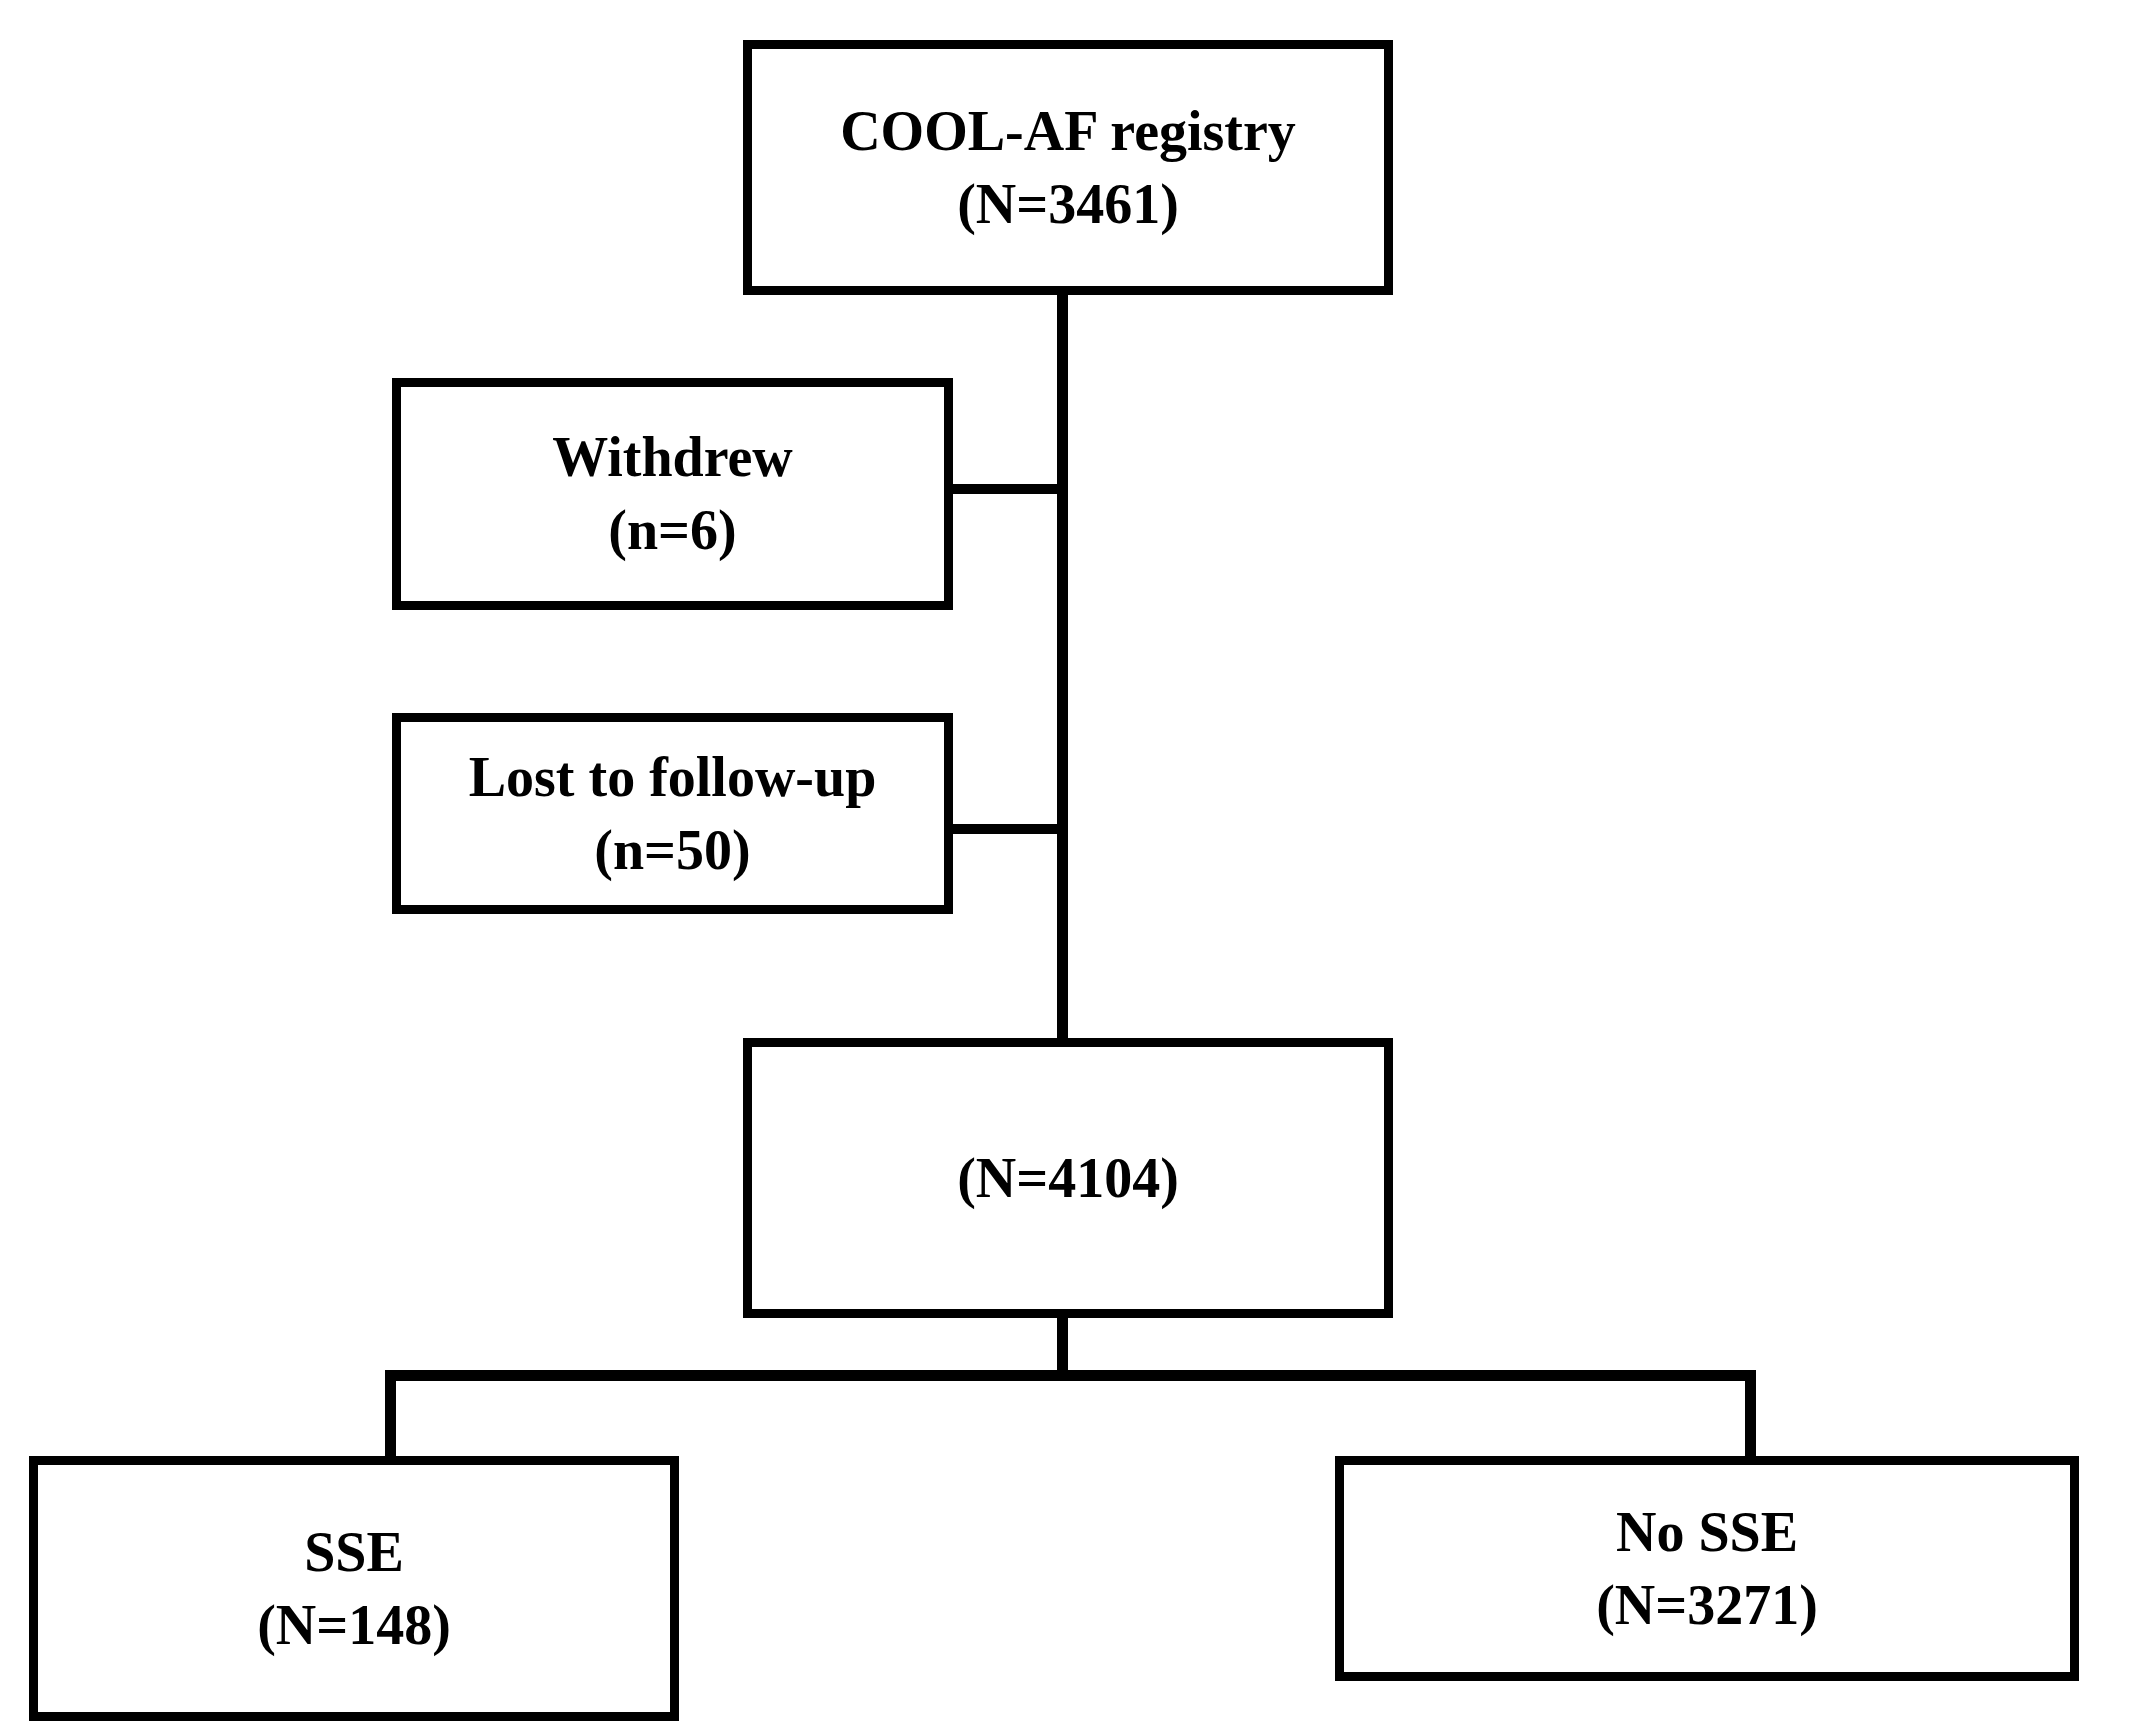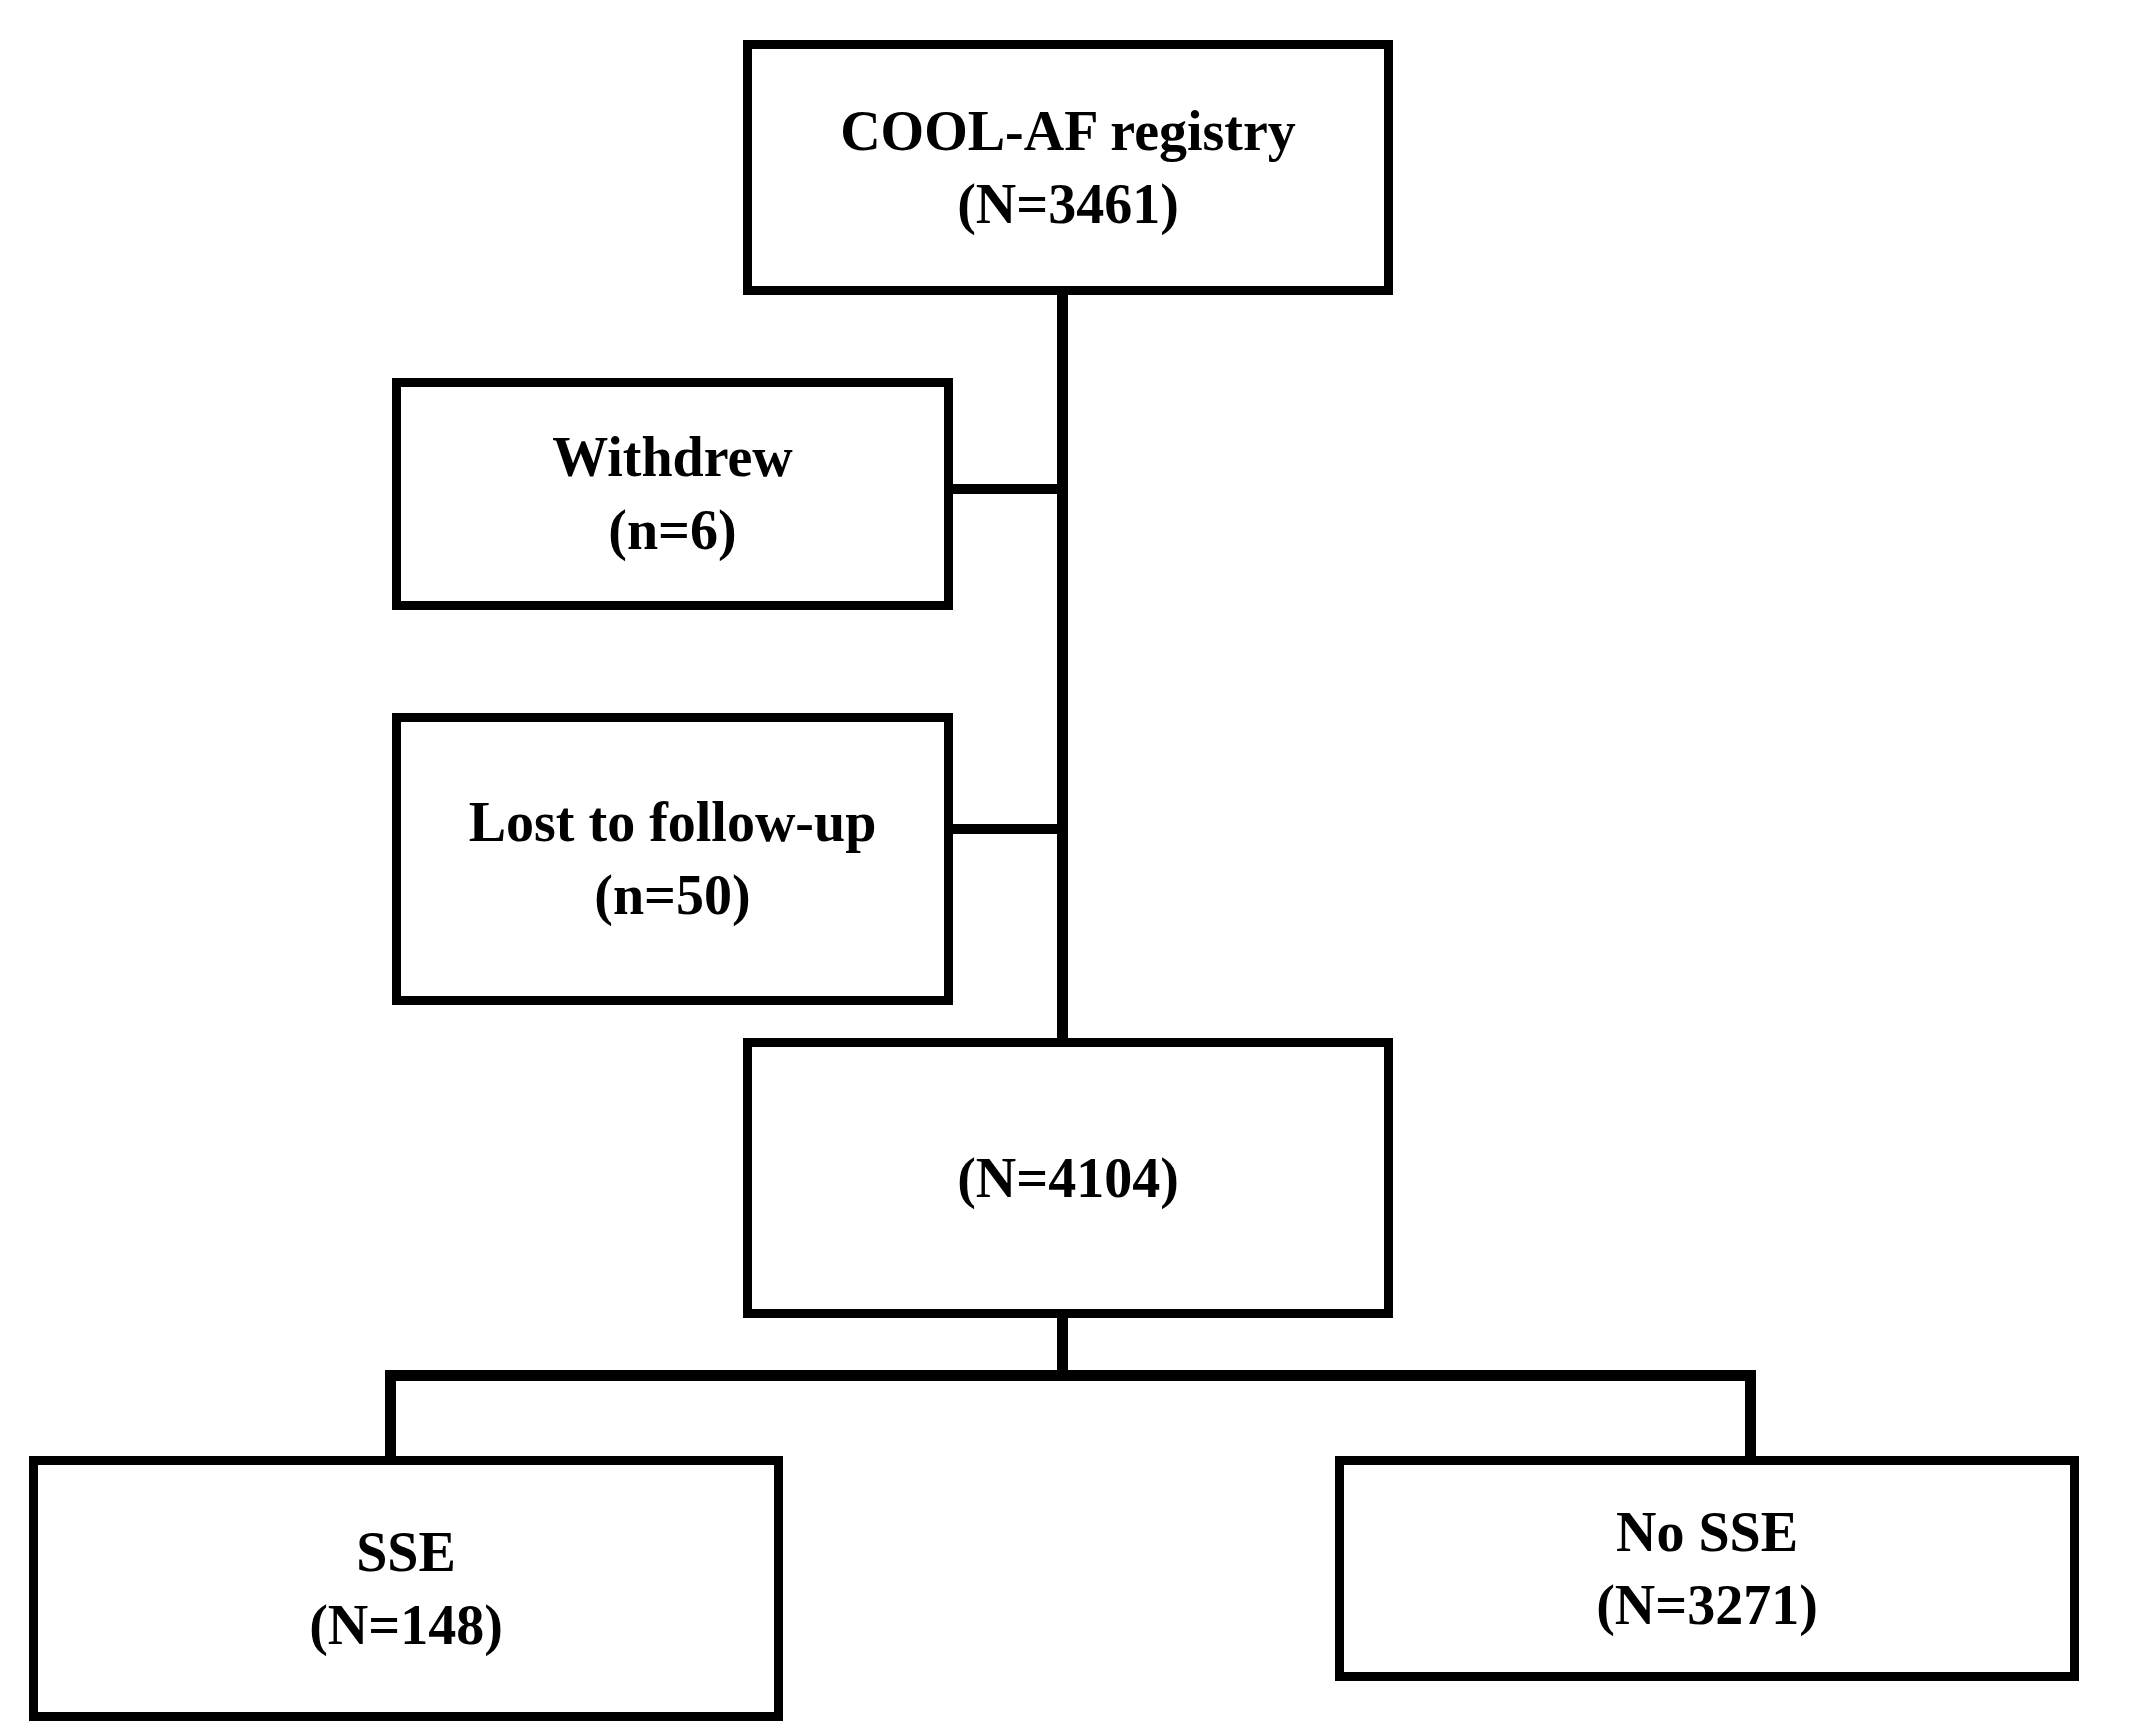--- a/index.html
+++ b/index.html
@@ -38,23 +38,23 @@
     white-space: nowrap;
   }
   .conn {
     position: absolute;
     background: #000000;
     z-index: 1;
   }
   
   #box-registry   { left: 743px; top: 40px;   width: 650px;  height: 255px; }
   #box-withdrew   { left: 392px;  top: 378px;  width: 561px;  height: 232px; }
-  #box-lost       { left: 392px;  top: 713px; width: 561px;  height: 292px; }
+  #box-lost       { left: 392px;  top: 713px; width: 561px;  height: 201px; }
   #box-population { left: 743px; top: 1038px; width: 650px;  height: 280px; }
-  #box-sse        { left: 29px;   top: 1456px; width: 754px; height: 265px; }
+  #box-sse        { left: 29px;   top: 1456px; width: 650px; height: 265px; }
   #box-nosse      { left: 1335px; top: 1456px; width: 744px; height: 225px; text-align: right; }
   
   #conn-main-vertical   { left: 1057px; top: 293px;  width: 11px;   height: 748px; }
   #conn-withdrew        { left: 948px; top: 484px;  width: 118px;  height: 10.3px; }
   #conn-lost            { left: 948px; top: 824px; width: 118px;  height: 10.3px; }
   #conn-population-drop { left: 1057px; top: 1314px; width: 11px;   height: 66px; }
   #conn-branch          { left: 385px;  top: 1370px; width: 1370px; height: 11px; }
   #conn-left-drop       { left: 385px;  top: 1370px; width: 11px;   height: 87px; }
   #conn-right-drop      { left: 1745px; top: 1370px; width: 11px;   height: 87px; }
 </style>

